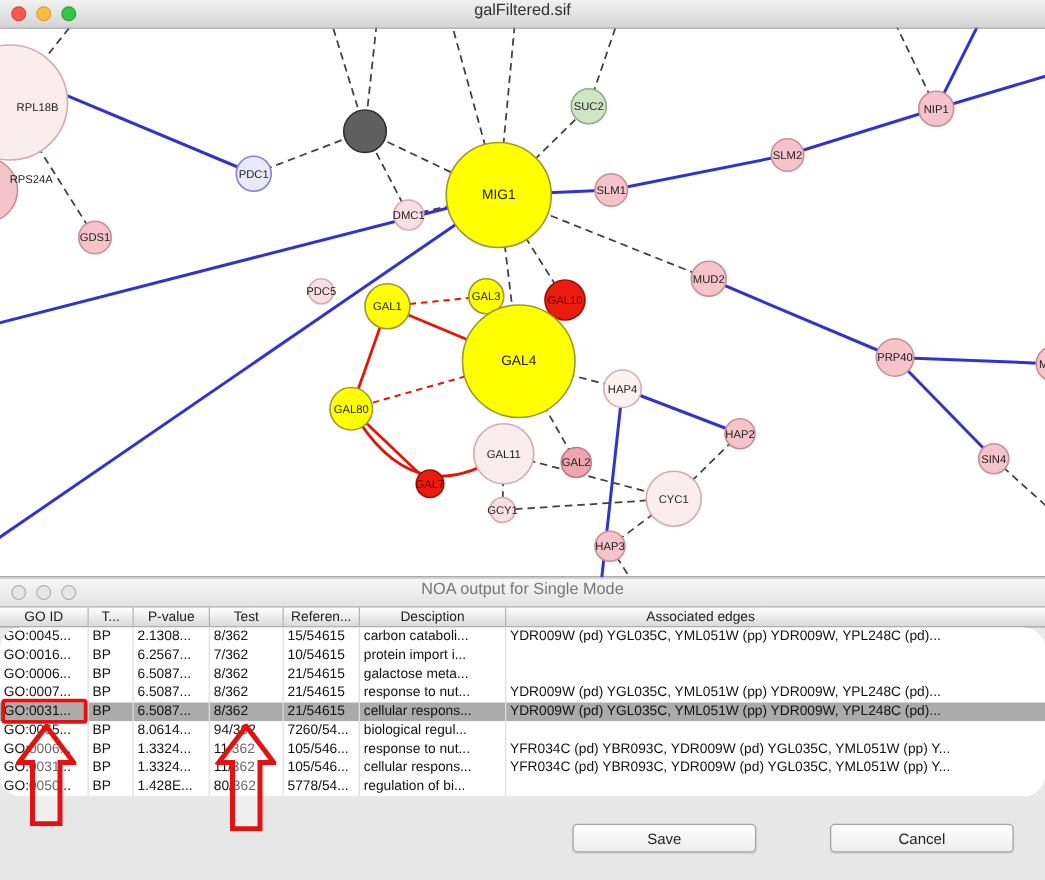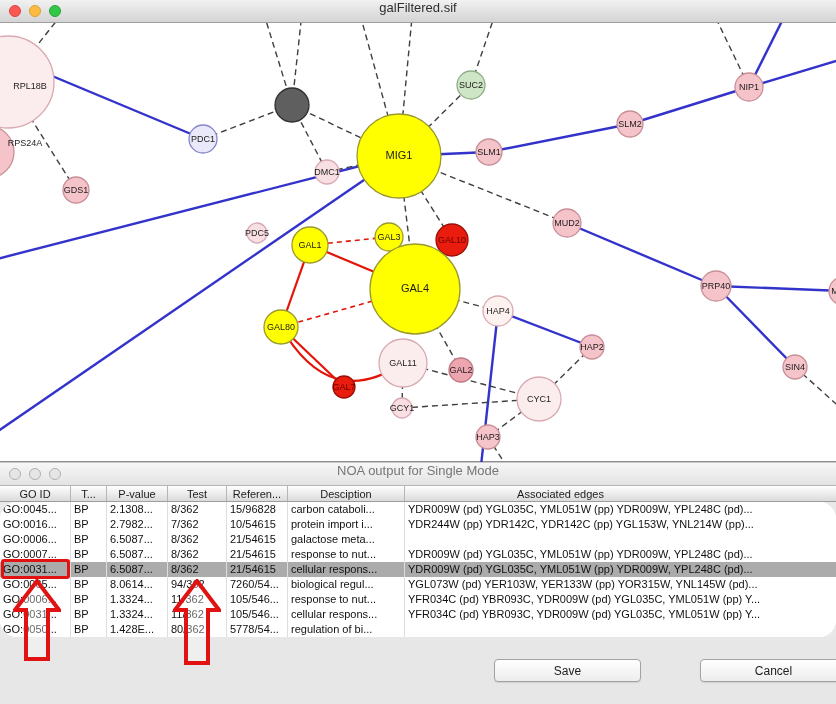--- a/index.html
+++ b/index.html
@@ -54,21 +54,21 @@
   .tcell { padding-left:3px; overflow:hidden; white-space:nowrap; box-sizing:border-box; border-right:1px solid #dedede; }
   .tcell.col-edges { border-right:none; }
 
   .footer { position:absolute; top:175px; left:0; width:836px; height:67px; background:#e7e7e7; }
   .btn {
     position:absolute; top:22px; width:145px; height:21px;
     border:1px solid #a3a3a3; border-radius:4px;
     background:linear-gradient(#ffffff,#ededed);
     box-shadow:0 1px 1px rgba(0,0,0,0.10);
     display:flex; align-items:center; justify-content:center;
-    font-size:12px; color:#1d1d1d; cursor:default;margin-left:36px;
+    font-size:12px; color:#1d1d1d; cursor:default;
   }
   #save-btn   { left:458px; }
   #cancel-btn { left:664px; }
 
   
   #highlight-box {
     position:absolute; left:1px; top:559px; width:69px; height:20px;
     border:3px solid #e01212; border-radius:3px; box-sizing:border-box; z-index:20;
   }
   .up-arrow { position:absolute; z-index:20; }
@@ -274,32 +274,31 @@
       <div class="hcell col-desc">Desciption</div>
       <div class="hcell col-edges">Associated edges</div>
     </div>
 
     <div id="table-body">
         <div class="trow">
           <div class="tcell col-goid">GO:0045...</div>
           <div class="tcell col-type">BP</div>
           <div class="tcell col-pvalue">2.1308...</div>
           <div class="tcell col-test">8/362</div>
-          <div class="tcell col-ref">15/96828</div>
+          <div class="tcell col-ref">15/54615</div>
           <div class="tcell col-desc">carbon cataboli...</div>
           <div class="tcell col-edges">YDR009W (pd) YGL035C, YML051W (pp) YDR009W, YPL248C (pd)...</div>
         </div>
         <div class="trow">
           <div class="tcell col-goid">GO:0016...</div>
           <div class="tcell col-type">BP</div>
-          <div class="tcell col-pvalue">2.7982...</div>
+          <div class="tcell col-pvalue">6.2567...</div>
           <div class="tcell col-test">7/362</div>
           <div class="tcell col-ref">10/54615</div>
           <div class="tcell col-desc">protein import i...</div>
-          <div class="tcell col-edges">YDR244W (pp) YDR142C, YDR142C (pp) YGL153W, YNL214W (pp)...</div>
         </div>
         <div class="trow">
           <div class="tcell col-goid">GO:0006...</div>
           <div class="tcell col-type">BP</div>
           <div class="tcell col-pvalue">6.5087...</div>
           <div class="tcell col-test">8/362</div>
           <div class="tcell col-ref">21/54615</div>
           <div class="tcell col-desc">galactose meta...</div>
         </div>
         <div class="trow">
@@ -320,21 +319,20 @@
           <div class="tcell col-desc">cellular respons...</div>
           <div class="tcell col-edges">YDR009W (pd) YGL035C, YML051W (pp) YDR009W, YPL248C (pd)...</div>
         </div>
         <div class="trow">
           <div class="tcell col-goid">GO:0065...</div>
           <div class="tcell col-type">BP</div>
           <div class="tcell col-pvalue">8.0614...</div>
           <div class="tcell col-test">94/362</div>
           <div class="tcell col-ref">7260/54...</div>
           <div class="tcell col-desc">biological regul...</div>
-          <div class="tcell col-edges">YGL073W (pd) YER103W, YER133W (pp) YOR315W, YNL145W (pd)...</div>
         </div>
         <div class="trow">
           <div class="tcell col-goid">GO:0006...</div>
           <div class="tcell col-type">BP</div>
           <div class="tcell col-pvalue">1.3324...</div>
           <div class="tcell col-test">11/362</div>
           <div class="tcell col-ref">105/546...</div>
           <div class="tcell col-desc">response to nut...</div>
           <div class="tcell col-edges">YFR034C (pd) YBR093C, YDR009W (pd) YGL035C, YML051W (pp) Y...</div>
         </div>

